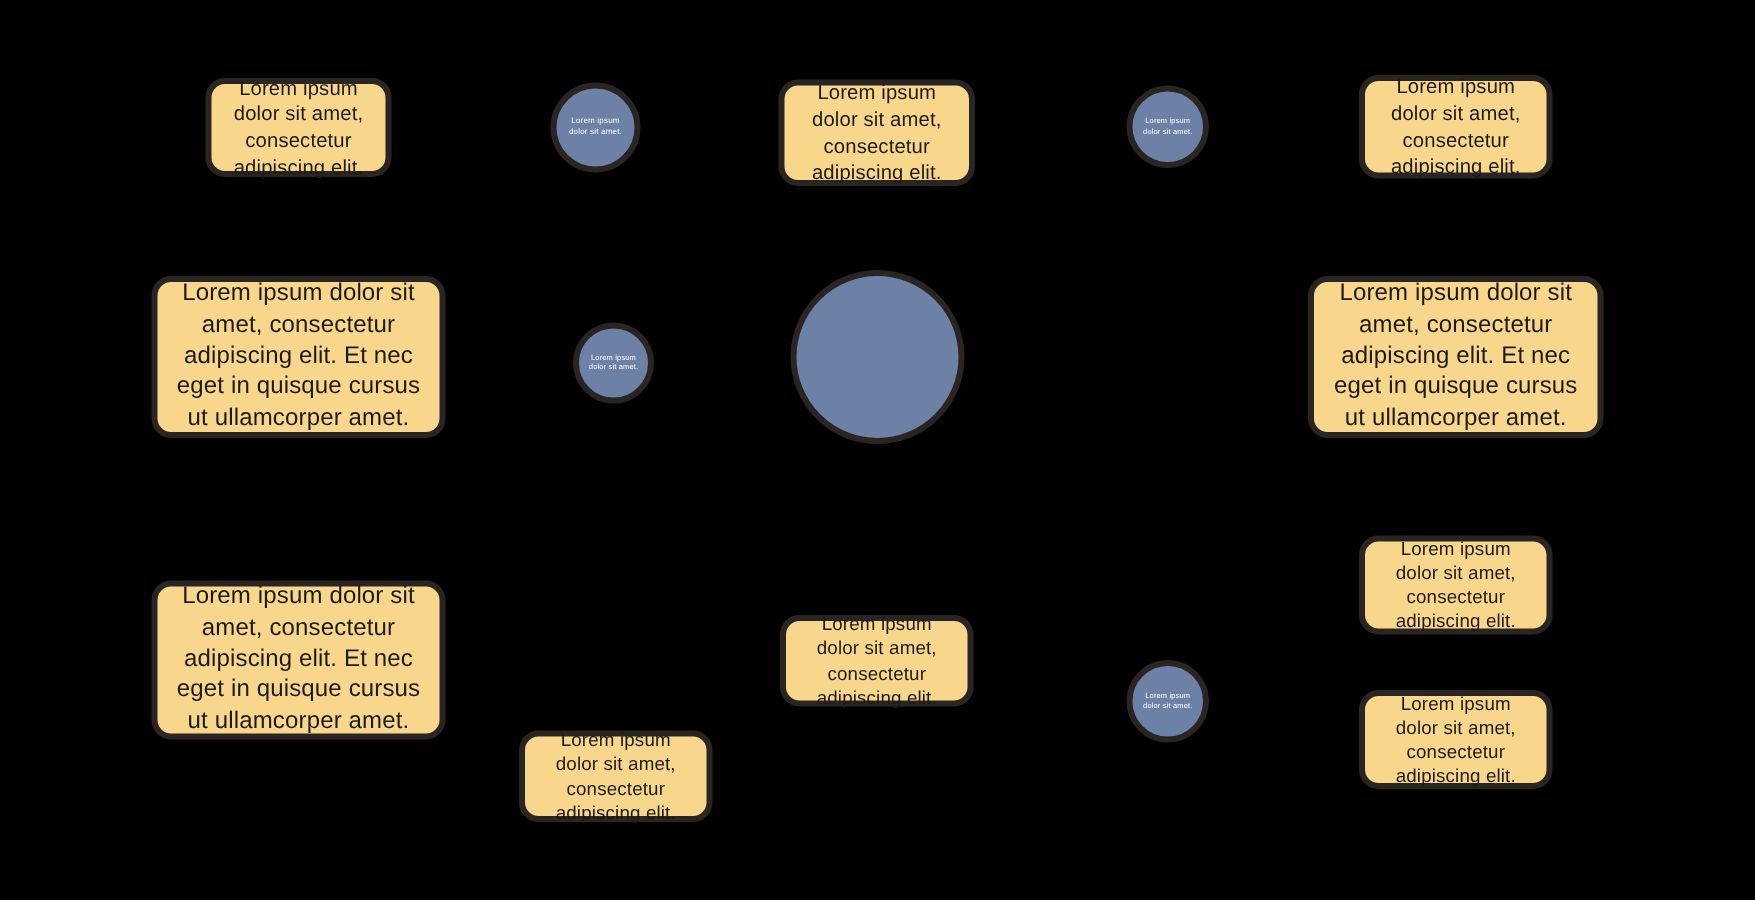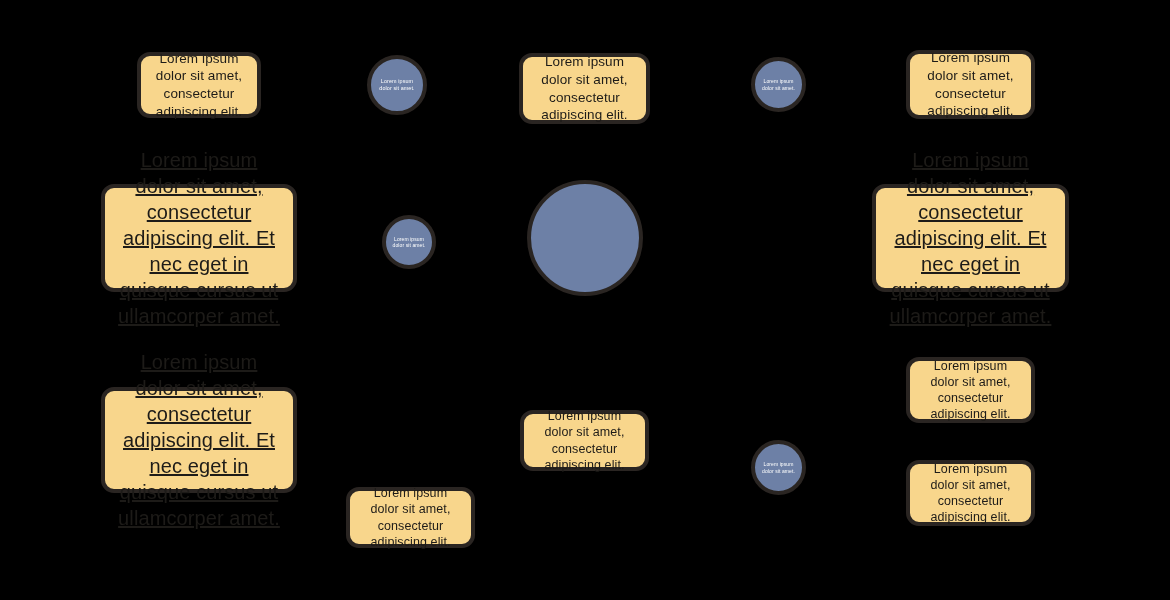--- a/index.html
+++ b/index.html
@@ -45,21 +45,21 @@
   .node-label {
     display: block;
     padding: 0 12px;
     line-height: 1.30;
     letter-spacing: 0.1px;
   }
   .node-circle .node-label {
     padding: 0 6px;
     line-height: 1.28;
   }
-  .sz-lg  { font-size: 20px; text-decoration: underline; }
+  .sz-lg  { font-size: 16px; }
   .sz-md  { font-size: 13.5px; }
   .sz-sm  { font-size: 12.5px; }
   .sz-xs  { font-size: 5.4px; }
   .sz-xxs { font-size: 5.0px; }
 </style>
 </head>
 <body style="background: rgb(0, 0, 0);">
 
 <div id="canvas">
     <div class="node node-box" style="left: 137px; top: 52px; width: 124px; height: 66px;">

